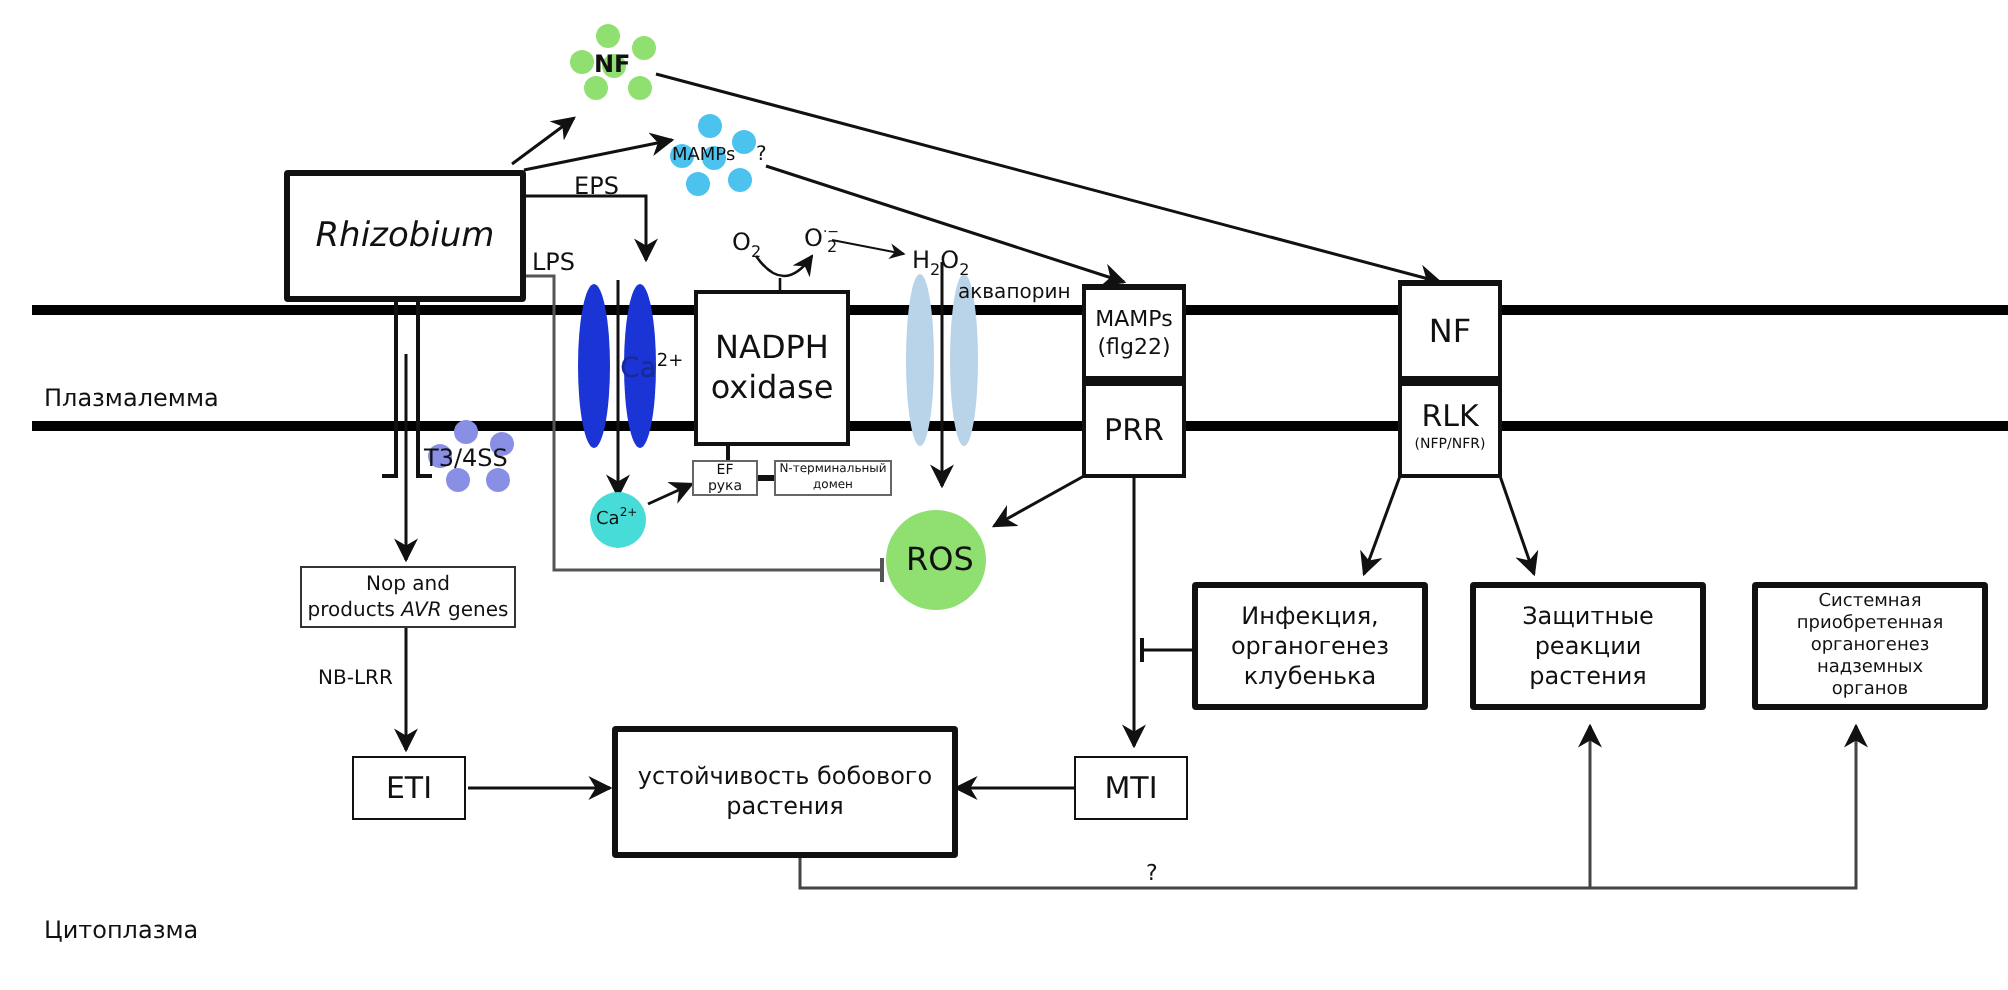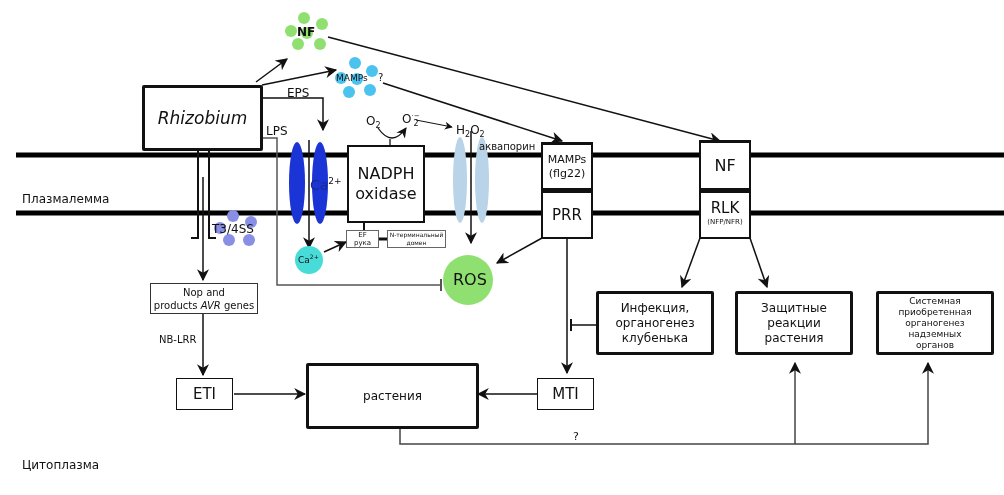--- a/index.html
+++ b/index.html
@@ -166,20 +166,21 @@
 <div class="t" style="left:159px;top:334px;font-size:10px;">NB-LRR</div>
 
 <div class="box" style="left:176px;top:378px;width:57px;height:32px;font-size:15px;border-width:1.5px;">
   <span>ETI</span>
 </div>
 <div class="box" style="left:537px;top:378px;width:57px;height:32px;font-size:15px;border-width:1.5px;">
   <span>MTI</span>
 </div>
 
 <div class="box thick" style="left:306px;top:363px;width:173px;height:66px;font-size:12px;flex-direction:column;line-height:15px;">
+  <span>устойчивость бобового</span>
   <span>растения</span>
 </div>
 <div class="t" style="left:573px;top:430px;font-size:11px;">?</div>
 
 <div class="box thick" style="left:596px;top:291px;width:118px;height:64px;font-size:12px;flex-direction:column;line-height:15px;">
   <span>Инфекция,</span>
   <span>органогенез</span>
   <span>клубенька</span>
 </div>
 <div class="box thick" style="left:735px;top:291px;width:118px;height:64px;font-size:12px;flex-direction:column;line-height:15px;">

